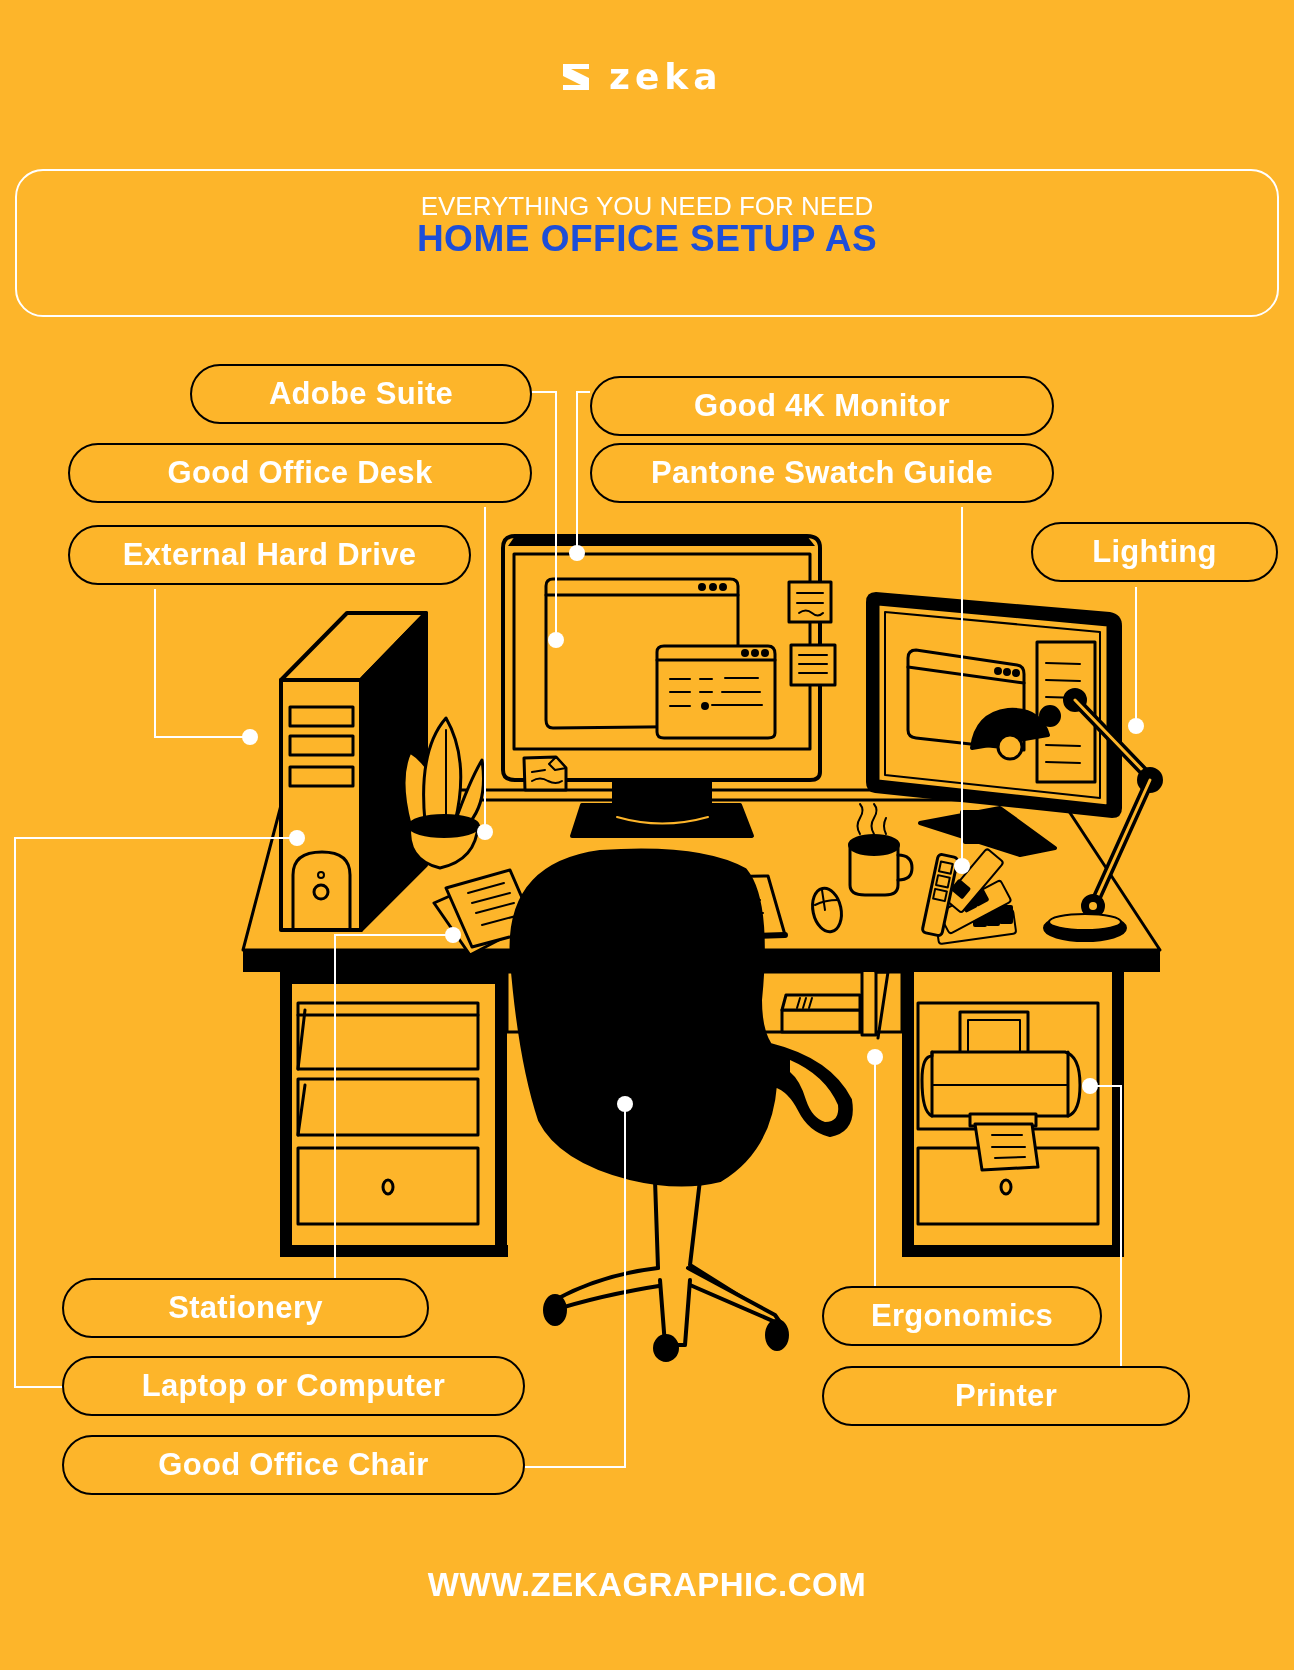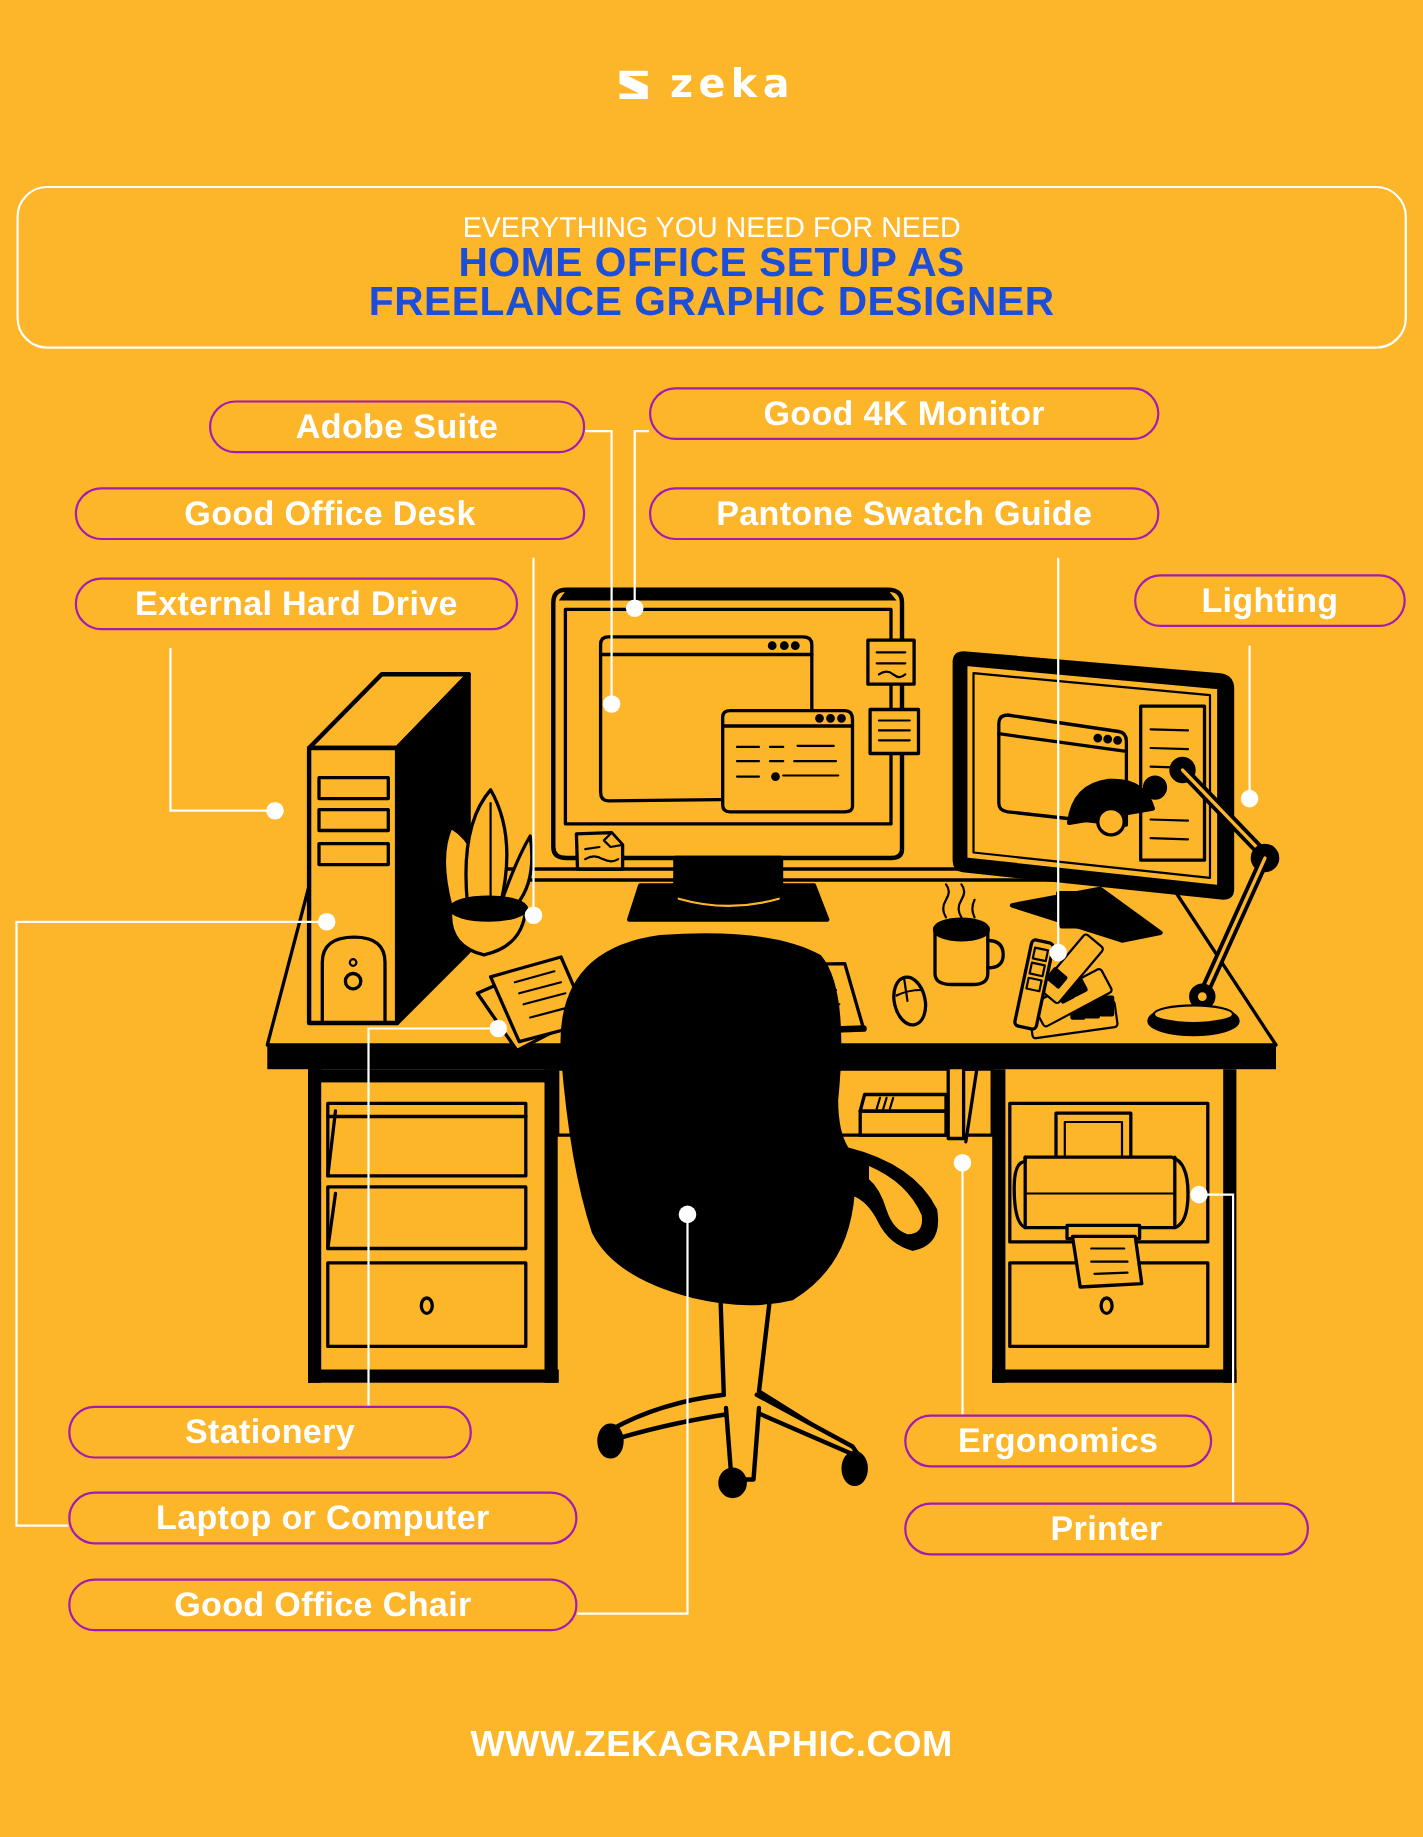--- a/index.html
+++ b/index.html
@@ -7,21 +7,21 @@
   body { position: relative; font-family: "Liberation Sans", "DejaVu Sans", sans-serif; color: #fff; }
 
   .logo { position: absolute; left: 563px; top: 60px; height: 34px; display: flex; align-items: center; gap: 20px; }
   .logo-mark { width: 26px; height: 26px; }
   .logo-text { font-family: "DejaVu Sans", sans-serif; font-weight: bold; font-size: 36px; letter-spacing: 5px; color: #fff; line-height: 1; }
 
   .title-box { position: absolute; left: 15px; top: 169px; width: 1264px; height: 148px; border: 2px solid #fff; border-radius: 28px; text-align: center; }
   .title-sub { position: absolute; left: 0; right: 0; top: 22px; font-family: "Liberation Sans", sans-serif; font-size: 26px; font-weight: normal; letter-spacing: 0px; color: #fff; line-height: 1; }
   .title-main { position: absolute; left: 0; right: 0; top: 50px; font-family: "Liberation Sans", sans-serif; font-size: 37px; font-weight: bold; color: #1d4ed8; line-height: 35px; letter-spacing: 0.5px; }
 
-  .pill { position: absolute; height: 48px; border: 2px solid #a21caf; border-radius: 30px; display: flex; align-items: center; justify-content: center; font-family: "Liberation Sans", sans-serif; font-weight: bold; font-size: 31px; color: #fff; white-space: nowrap; letter-spacing: 0.3px; }
+  .pill { position: absolute; height: 60px; border: 2px solid #000000; border-radius: 30px; display: flex; align-items: center; justify-content: center; font-family: "Liberation Sans", sans-serif; font-weight: bold; font-size: 31px; color: #fff; white-space: nowrap; letter-spacing: 0.3px; }
 
   .illus { position: absolute; left: 0; top: 0; width: 1294px; height: 1670px; pointer-events: none; }
 
   .footer { position: absolute; left: 0; right: 0; top: 1568px; text-align: center; font-family: "Liberation Sans", sans-serif; font-size: 33px; color: #fff; letter-spacing: 0.5px; line-height: 1; }
   .footer .light { font-weight: bold; }
   .footer .bold { font-weight: bold; }
 </style>
 </head>
 <body>
 
@@ -29,21 +29,20 @@
   <svg class="logo-mark" viewBox="0 0 26 26">
     <polygon points="0,0 26,0 26,5 8,5 26,14 26,26 0,26 0,21 18,21 0,12" fill="#fff"></polygon>
   </svg>
   <span class="logo-text">zeka</span>
 </div>
 
 <div class="title-box">
   <div class="title-sub">EVERYTHING YOU NEED FOR NEED</div>
   <div class="title-main">
     <div>HOME OFFICE SETUP AS</div>
-    <div>FREELANCE GRAPHIC DESIGNER</div>
   </div>
 </div>
 
 <svg class="illus" viewBox="0 0 1294 1670" xmlns="http://www.w3.org/2000/svg">
   <g fill="none" stroke="#000" stroke-width="4" stroke-linejoin="round" stroke-linecap="round">
 
     <g>
       <polygon points="285,790 1055,790 1160,950 243,950" fill="#FDB52A" stroke="#000" stroke-width="3"></polygon>
       <rect x="243" y="950" width="917" height="22" fill="#000" stroke="none"></rect>
       <line x1="470" y1="800" x2="1055" y2="800" stroke-width="3"></line>
@@ -296,21 +295,21 @@
     <circle cx="1136" cy="726" r="8"></circle>
     <circle cx="297" cy="838" r="8"></circle>
     <circle cx="453" cy="935" r="8"></circle>
     <circle cx="625" cy="1104" r="8"></circle>
     <circle cx="875" cy="1057" r="8"></circle>
     <circle cx="1090" cy="1086" r="8"></circle>
   </g>
 </svg>
 
 <div class="pill" style="left:190px; top:364px; width:342px;">Adobe Suite</div>
-<div class="pill" style="left:590px; top:352px; width:464px;">Good 4K Monitor</div>
+<div class="pill" style="left:590px; top:376px; width:464px;">Good 4K Monitor</div>
 <div class="pill" style="left:68px; top:443px; width:464px;">Good Office Desk</div>
 <div class="pill" style="left:590px; top:443px; width:464px;">Pantone Swatch Guide</div>
 <div class="pill" style="left:68px; top:525px; width:403px;">External Hard Drive</div>
 <div class="pill" style="left:1031px; top:522px; width:247px;">Lighting</div>
 <div class="pill" style="left:62px; top:1278px; width:367px;text-align:right;">Stationery</div>
 <div class="pill" style="left:62px; top:1356px; width:463px;">Laptop or Computer</div>
 <div class="pill" style="left:62px; top:1435px; width:463px;">Good Office Chair</div>
 <div class="pill" style="left:822px; top:1286px; width:280px;">Ergonomics</div>
 <div class="pill" style="left:822px; top:1366px; width:368px;">Printer</div>
 

